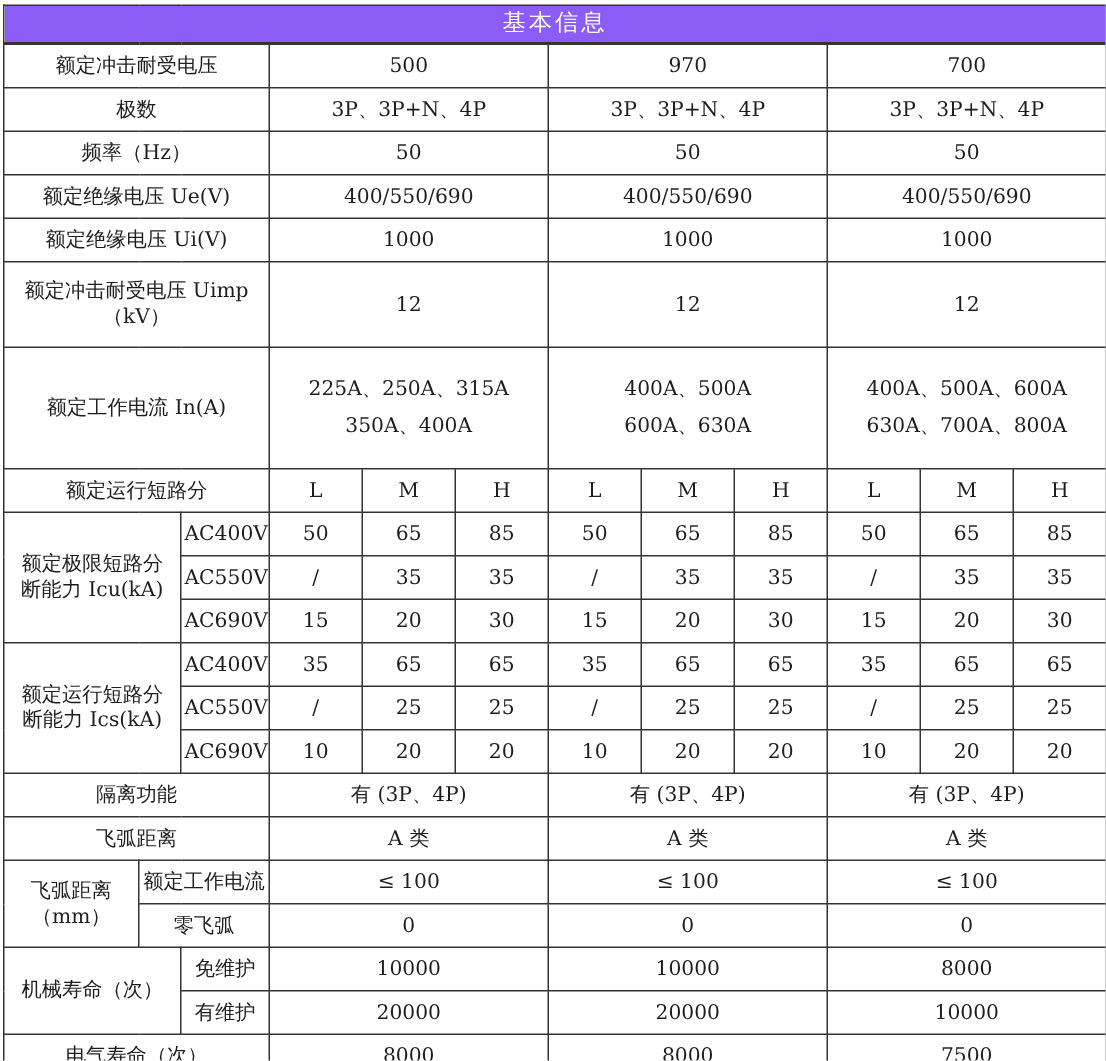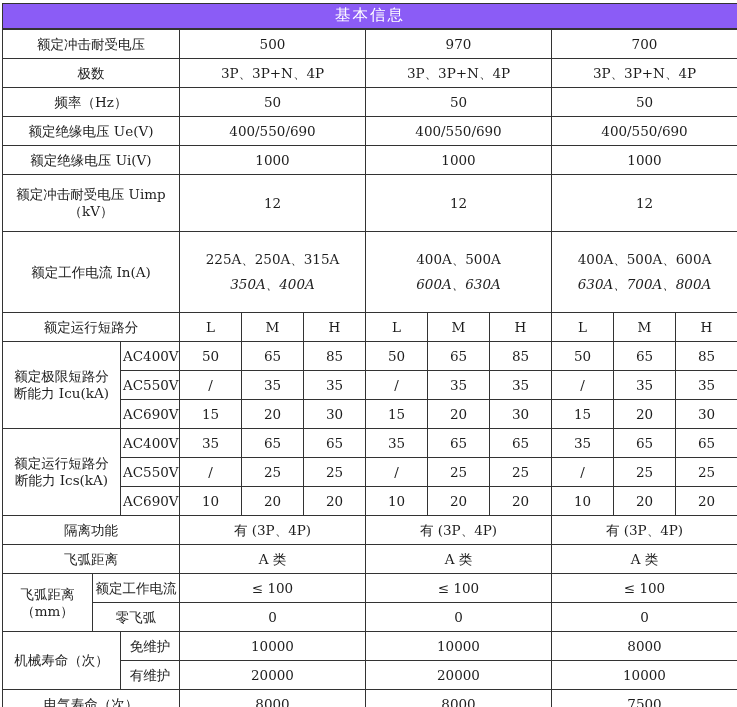--- a/index.html
+++ b/index.html
@@ -25,21 +25,21 @@
   }
   td.hdr{
     color:#ffffff;
     font-size:15.5px;
     letter-spacing:2px;
     height:24px;
     border-bottom:2px solid #333333;
   }
   tr.rh2 td{height:56px;}
   tr.rh3 td{height:80px;}
-  .ln2{margin-top:8px;font-style:italic;}
+  .ln2{margin-top:8px;}
 </style>
 </head>
 <body>
 
 <div class="wrap">
 <table>
   <colgroup>
     <col style="width:90px">
         <col style="width:28px">
         <col style="width:59px">

